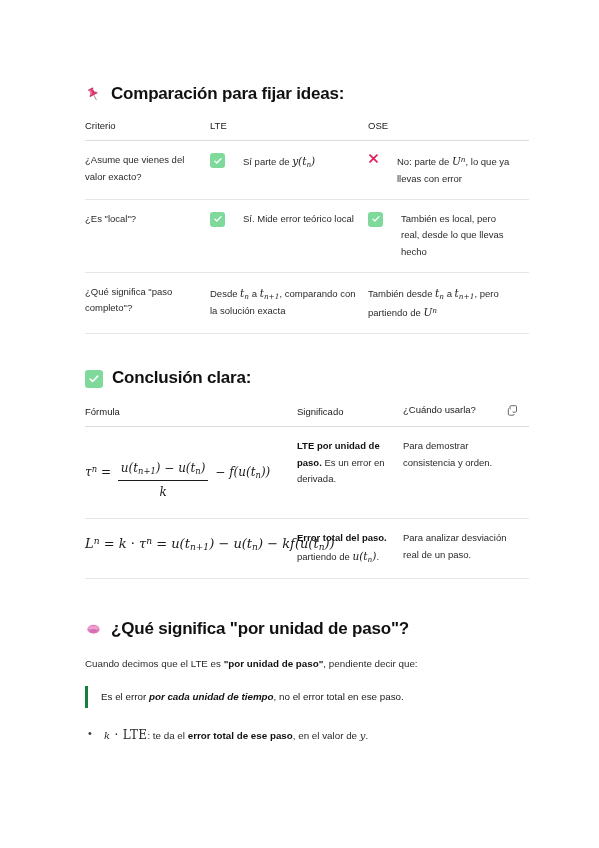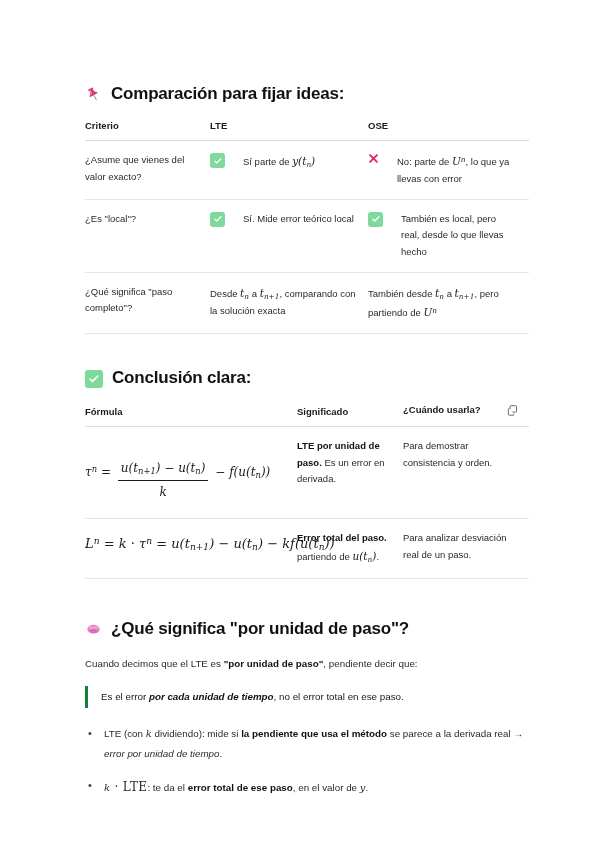--- a/index.html
+++ b/index.html
@@ -72,21 +72,21 @@
 
   
   table.doc-table {
     width: 444px;
     border-collapse: collapse;
     table-layout: fixed;
   }
   table.doc-table th {
     text-align: left;
     font-size: 9.5px;
-    font-weight: bold;
+    font-weight: normal;
     color: #1a1a1a;
     padding: 0 10px 9px 0;
     border-bottom: 1px solid #dcdcdc;
     vertical-align: bottom;
   }
   table.doc-table td {
     font-size: 9.5px;
     color: #2a2a2a;
     padding: 11px 12px 11px 0;
     border-bottom: 1px solid #e6e6e6;
@@ -373,18 +373,17 @@
         </svg>
       </span>
       <span class="htext">¿Qué significa "por unidad de paso"?</span>
     </div>
 
     <p class="para"><span>Cuando decimos que el LTE es </span><b>"por unidad de paso"</b><span>, pendiente decir que:</span></p>
 
     <div class="quote"><span>Es el error </span><em><b>por cada unidad de tiempo</b></em><span>, no el error total en ese paso.</span></div>
 
     <ul class="bullets">
-      <li><span>LTE (con </span><span class="mathsm">k</span><span> dividiendo): mide si </span><b>la pendiente que usa el método</b><span> se parece a la derivada real → </span><em>error por unidad de tiempo</em><span>.</span></li>
       <li><span class="mathbig-lte"><span class="mathsm">k</span> · LTE</span><span>: te da el </span><b>error total de ese paso</b><span>, en el valor de </span><span class="mathsm">y</span><span>.</span></li>
     </ul>
 
   </div>
 </div>
 
 </body></html>

